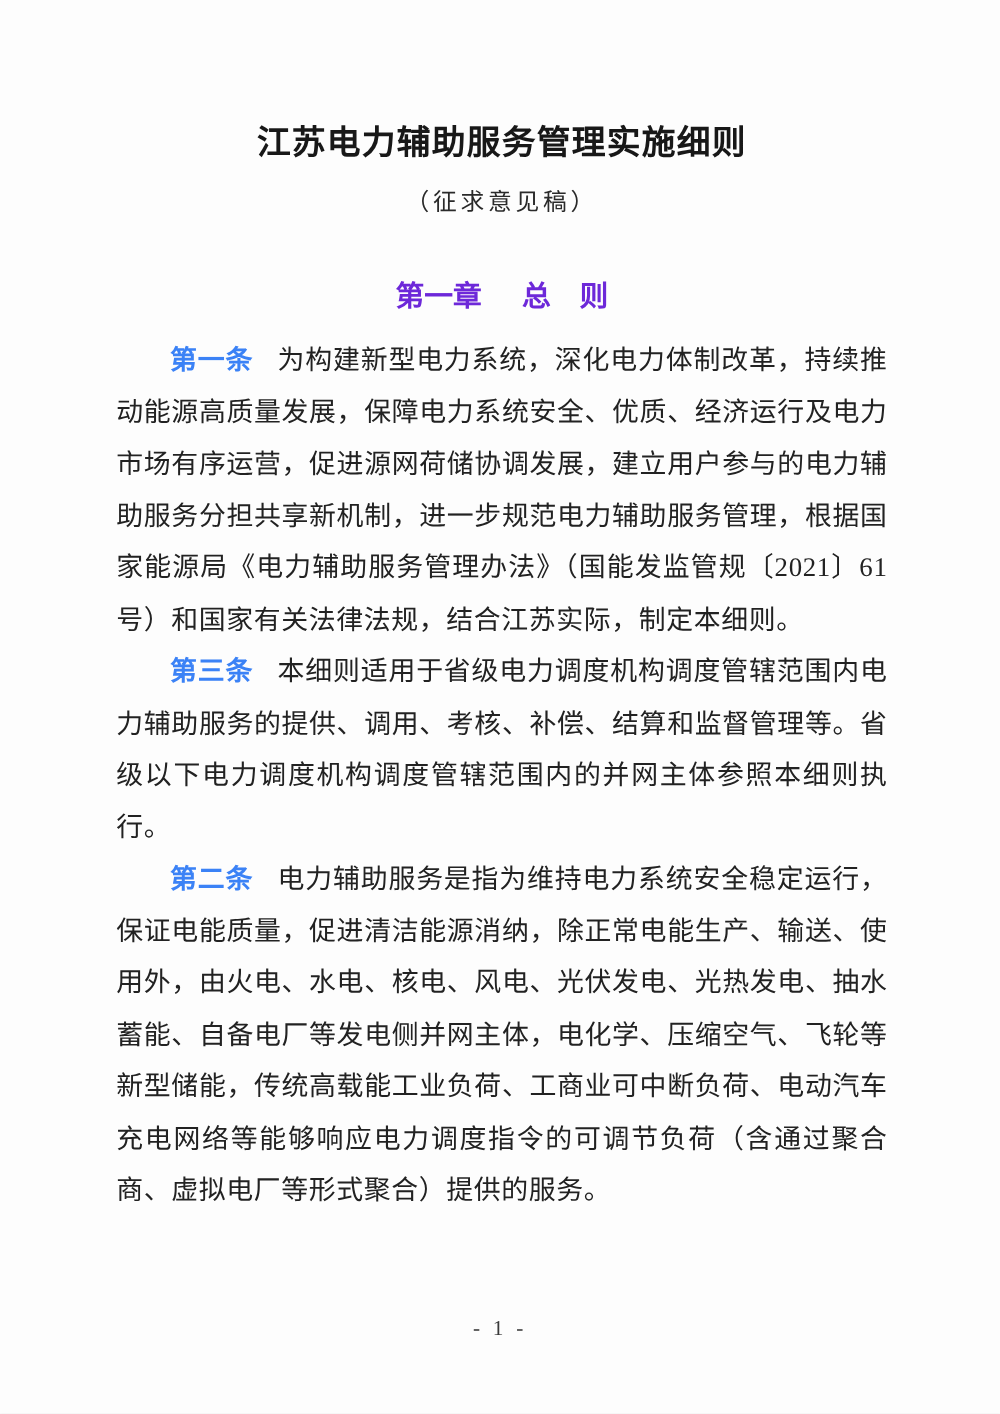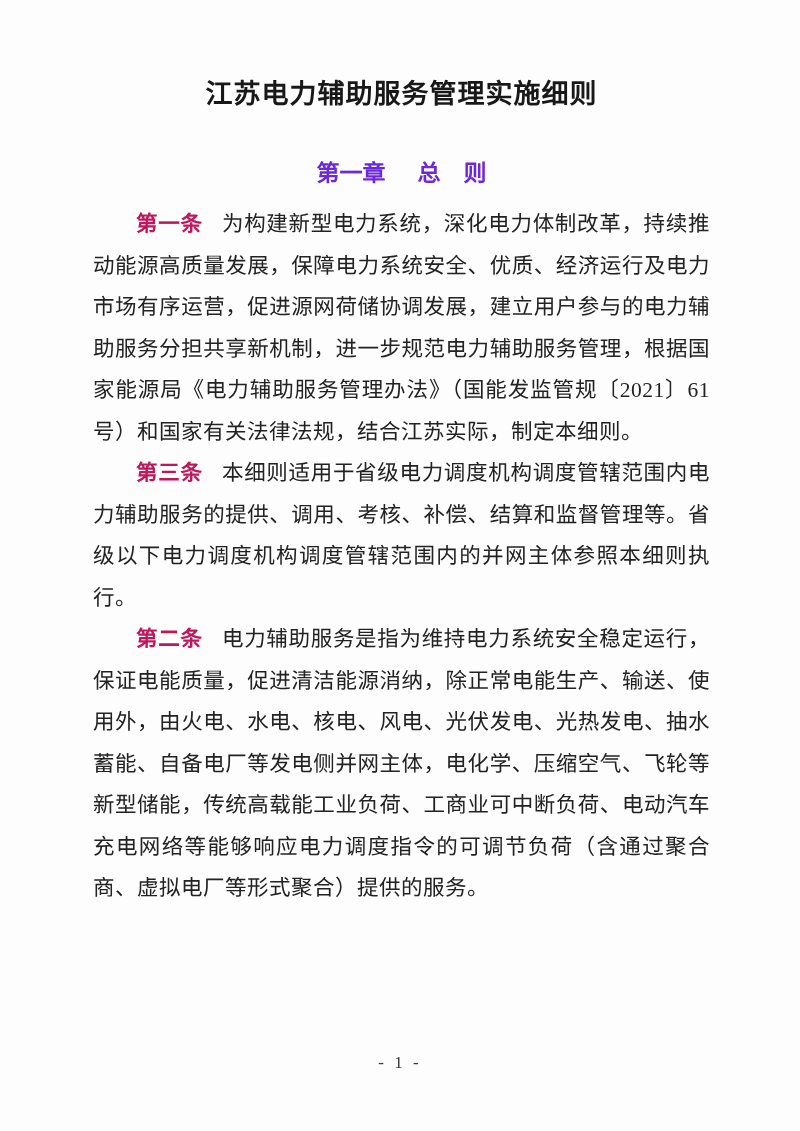--- a/index.html
+++ b/index.html
@@ -7,21 +7,21 @@
     padding: 0;
     background: #f3f3f3;
   }
   .page {
     position: relative;
     width: 800px;
     height: 1131px;
     margin: 0 auto;
     background: #fdfdfd;
     box-sizing: border-box;
-    padding: 76px 90px 0 93px;
+    padding: 96px 90px 0 93px;
     font-family: "Liberation Serif", "DejaVu Serif", serif;
     color: #222;
     overflow: hidden;
     box-shadow: 0 0 2px rgba(0,0,0,0.06);
   }
   .doc-title {
     margin: 0;
     text-align: center;
     font-size: 27px;
     font-weight: 700;
@@ -57,41 +57,42 @@
     text-justify: inter-ideograph;
     color: #222;
   }
   .article {
     margin: 0;
     text-indent: 2em;
   }
   .article-label {
     font-weight: 700;
     margin-right: 0.9em;
-    color: #be185d;
+    color: #3b82f6;
     font-family: Liberation Serif, serif;
   }
   .page-number {
     position: absolute;
     left: 0;
     right: 0;
     bottom: 58px;
     text-align: center;
     font-size: 17px;
     letter-spacing: 3px;
     color: #3a3a3a;
   }
 </style>
 </head>
 <body>
 
 <div class="page">
 
   <h1 class="doc-title">江苏电力辅助服务管理实施细则</h1>
 
+  <div class="doc-subtitle">（征求意见稿）</div>
 
   <h2 class="chapter-heading">
     <span>第一章</span><span class="chapter-name">总　则</span>
   </h2>
 
   <div class="body-text">
 
     <p class="article"><span class="article-label">第一条</span><span class="article-text">为构建新型电力系统，深化电力体制改革，持续推动能源高质量发展，保障电力系统安全、优质、经济运行及电力市场有序运营，促进源网荷储协调发展，建立用户参与的电力辅助服务分担共享新机制，进一步规范电力辅助服务管理，根据国家能源局《电力辅助服务管理办法》（国能发监管规〔2021〕61号）和国家有关法律法规，结合江苏实际，制定本细则。</span></p>
 
     <p class="article"><span class="article-label">第三条</span><span class="article-text">本细则适用于省级电力调度机构调度管辖范围内电力辅助服务的提供、调用、考核、补偿、结算和监督管理等。省级以下电力调度机构调度管辖范围内的并网主体参照本细则执行。</span></p>

